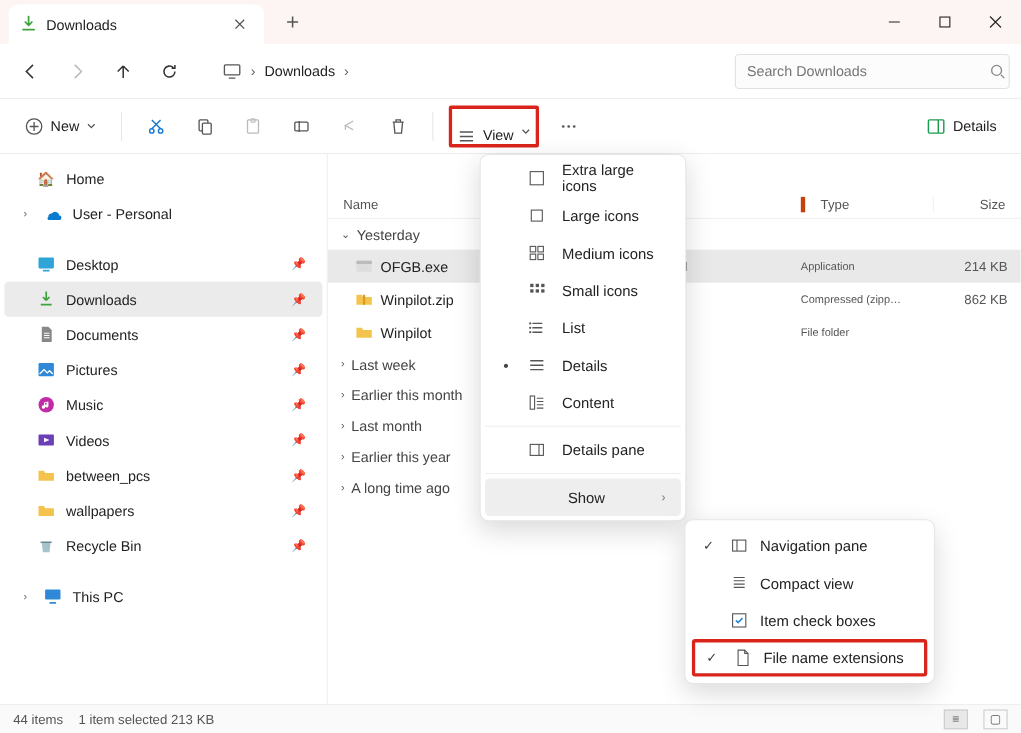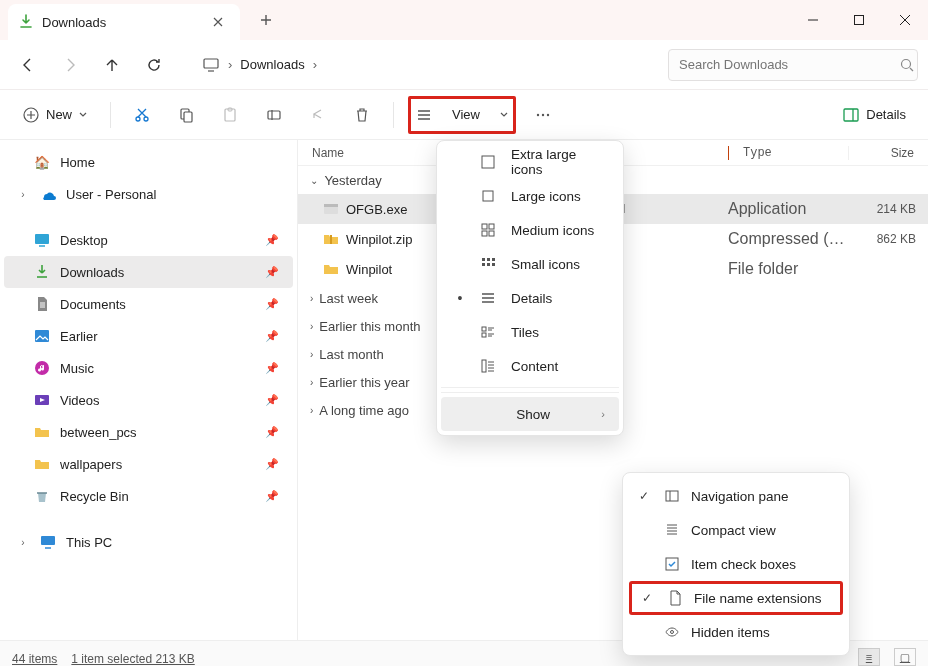--- a/index.html
+++ b/index.html
@@ -21,70 +21,70 @@
 .navbtn.disabled { color: #bbb; }
 .breadcrumb { display: flex; align-items: center; margin-left: 6px; }
 .breadcrumb .sep { margin: 0 8px; color: #666; }
 .searchbox { margin-left: auto; width: 250px; height: 32px; border: 1px solid #e2e0e0; border-radius: 4px; display: flex; align-items: center; padding: 0 10px; color: #888; background: #fcfcfc; gap: 44px; }
 .searchbox input { border: none; outline: none; flex: 1; font-size: 13px; color: #555; background: transparent; }
 
 
 .toolbar { height: 50px; background: #fff; display: flex; align-items: center; padding: 0 14px; gap: 10px; border-bottom: 1px solid #eee; }
 .tbtn { height: 34px; padding: 0 8px; display: flex; align-items: center; gap: 6px; border-radius: 4px; }
 .tdiv { width: 1px; height: 26px; background: #e6e6e6; margin: 0 4px; }
-.view-hl { border: 3px solid #d9241b; border-radius: 2px; padding: 16px 4px; display: flex; align-items: center; gap: 19px; height: 38px; }
+.view-hl { border: 3px solid #d9241b; border-radius: 2px; padding: 16px 4px; display: flex; align-items: flex-start; gap: 6px; height: 38px; }
 .tbtn.disabled { color: #bbb; }
 .toolbar .spacer { flex: 1; }
 
 
 .body-area { display: flex; height: calc(100% - 40px - 50px - 50px - 26px); background: #fff; }
 .sidebar { width: 298px; border-right: 1px solid #eee; overflow-y: auto; padding: 6px 4px; }
 .side-item { display: flex; align-items: center; height: 32px; padding: 0 14px 0 30px; border-radius: 4px; gap: 10px; }
 .side-item.sel { background: #ecebeb; }
 .side-item .pin { margin-left: auto; color: #999; font-size: 11px; }
 .side-item.has-chev { padding-left: 12px; }
 .side-item .chev { width: 14px; color: #666; font-size: 10px; text-align: center; }
 .side-sep { height: 14px; }
 
-.content { flex: 1; position: relative; overflow: hidden; }
+.content { flex: 1; position: relative; overflow: hidden; margin-top: 33px; }
 .columns { display: flex; height: 26px; align-items: center; border-bottom: 1px solid #f0f0f0; color: #555; font-size: 12px; }
 .columns > div { padding: 0 14px; }
 .col-name { flex: 1; }
 .col-date { width: 170px; border-left: 1px solid #f0f0f0; padding-left: 10px; position: relative; }
-.col-type { width: 120px; border-left: 1px solid #c2410c; font-family: Liberation Mono, monospace; }
+.col-type { width: 120px; border-left: 4px solid #c2410c; }
 .col-size { width: 80px; border-left: 1px solid #f0f0f0; text-align: right; }
 
 .file-list { position: relative; }
 .group-header { display: flex; align-items: center; height: 28px; padding-left: 12px; color: #444; gap: 6px; }
 .group-header .gch { font-size: 10px; color: #555; }
 .row { display: flex; align-items: center; height: 30px; padding-left: 22px; }
 .row.sel { background: #e9e9e9; }
 .row .ico { width: 22px; display: flex; justify-content: center; }
 .row .name-cell { flex: 1; padding-left: 4px; }
 .row .date-cell { width: 170px; font-size: 12px; color: #555; }
-.row .type-cell { width: 120px; font-size: 16px; color: #555; overflow: hidden; text-overflow: ellipsis; white-space: nowrap; }
+.row .type-cell { width: 120px; font-size: 10px; color: #555; overflow: hidden; text-overflow: ellipsis; white-space: nowrap; }
 .row .size-cell { width: 80px; text-align: right; font-size: 12px; color: #555; padding-right: 12px; }
 
 
 .menu { position: absolute; background: #fff; border: 1px solid #e5e5e5; border-radius: 8px; box-shadow: 0 8px 24px rgba(0,0,0,.15); padding: 4px; }
 .menu-view { left: 436px; top: 140px; width: 188px; z-index: 20; }
 .menu-item { display: flex; align-items: center; height: 34px; padding: 0 14px; gap: 14px; border-radius: 4px; font-size: 13.5px; }
 .menu-item.hover { background: #eee; }
 .menu-sep { height: 1px; background: #eee; margin: 4px 0; }
 .menu-item .mbullet { width: 10px; text-align: center; color: #444; font-size: 14px; }
 .menu-item .mico { width: 18px; display: flex; justify-content: center; color: #555; }
 .menu-item .mlabel { flex: 1; }
 .menu-item .mchev { color: #777; font-size: 11px; }
 .menu-show { left: 622px; top: 472px; width: 228px; z-index: 21; padding: 6px; }
 .menu-show .menu-item { padding: 0 10px; gap: 10px; }
 .menu-show .mcheck { width: 14px; color: #444; font-size: 12px; }
 .show-hl { border: 3px solid #d9241b; border-radius: 3px; }
 
 
-.statusbar { height: 26px; background: #fafafa; border-top: 1px solid #eee; display: flex; align-items: flex-end; padding: 0 12px; font-size: 12px; color: #555; gap: 14px; text-decoration: underline; }
+.statusbar { height: 26px; background: #fafafa; border-top: 1px solid #eee; display: flex; align-items: center; padding: 0 12px; font-size: 12px; color: #555; gap: 14px; }
 .statusbar .spacer { flex: 1; }
 .statusbar .vb { width: 22px; height: 18px; border: 1px solid #ccc; display: flex; align-items: center; justify-content: center; font-size: 11px; }
 
 
 svg { display: block; }
 .ic16 { width: 16px; height: 16px; }
 .ic18 { width: 18px; height: 18px; }
 </style>
 </head>
 <body>
@@ -292,21 +292,21 @@
         <span>Documents</span>
         <span class="pin">📌</span>
       </div>
     <div class="side-item">
         <span>
           <svg class="ic16" viewBox="0 0 16 16">
             <rect x="1" y="2" width="14" height="12" rx="1" fill="#2f89d6"></rect>
             <path d="M2 12l4-4 3 3 2-2 3 3" stroke="#fff" fill="none" stroke-width="1.2"></path>
           </svg>
         </span>
-        <span>Earlier</span>
+        <span>Pictures</span>
         <span class="pin">📌</span>
       </div>
     <div class="side-item">
         <span>
           <svg class="ic16" viewBox="0 0 16 16">
             <circle cx="8" cy="8" r="7" fill="#c22ba8"></circle>
             <path d="M7 5v5a1.5 1.5 0 11-1-1.4V6l4-1v4a1.5 1.5 0 11-1-1.4" fill="#fff"></path>
           </svg>
         </span>
         <span>Music</span>
@@ -473,51 +473,61 @@
           <rect x="7" y="2" width="3" height="3" fill="#555"></rect>
           <rect x="12" y="2" width="3" height="3" fill="#555"></rect>
           <rect x="2" y="7" width="3" height="3" fill="#555"></rect>
           <rect x="7" y="7" width="3" height="3" fill="#555"></rect>
           <rect x="12" y="7" width="3" height="3" fill="#555"></rect>
         </svg>
       </span>
       <span class="mlabel">Small icons</span>
     </div>
   <div class="menu-item">
+      <span class="mbullet"></span>
+      <span class="mico">
+        <svg class="ic16" viewBox="0 0 16 16">
+          <path d="M4 4h9M4 8h9M4 12h9" stroke="#555" stroke-width="1.3"></path>
+          <circle cx="2" cy="4" r="1" fill="#555"></circle>
+          <circle cx="2" cy="8" r="1" fill="#555"></circle>
+          <circle cx="2" cy="12" r="1" fill="#555"></circle>
+        </svg>
+      </span>
+      <span class="mlabel">List</span>
+    </div>
+  <div class="menu-item">
       <span class="mbullet">•</span>
       <span class="mico">
         <svg class="ic16" viewBox="0 0 16 16">
           <path d="M2 4h12M2 8h12M2 12h12" stroke="#555" stroke-width="1.3"></path>
         </svg>
       </span>
       <span class="mlabel">Details</span>
-    </div>
-  <div class="menu-item">
-      <span class="mbullet"></span>
-      <span class="mico">
-        <svg class="ic16" viewBox="0 0 16 16">
-          <rect x="2" y="3" width="4" height="4" stroke="#555" fill="none"></rect>
-          <path d="M8 4h6M8 6h4" stroke="#555"></path>
-          <rect x="2" y="9" width="4" height="4" stroke="#555" fill="none"></rect>
-          <path d="M8 10h6M8 12h4" stroke="#555"></path>
-        </svg>
-      </span>
-      <span class="mlabel">Tiles</span>
     </div>
   <div class="menu-item">
       <span class="mbullet"></span>
       <span class="mico">
         <svg class="ic16" viewBox="0 0 16 16">
           <rect x="2" y="2" width="4" height="12" stroke="#555" fill="none"></rect>
           <path d="M8 4h6M8 7h6M8 10h6M8 13h6" stroke="#555"></path>
         </svg>
       </span>
       <span class="mlabel">Content</span>
     </div>
   <div class="menu-sep"></div>
+  <div class="menu-item">
+      <span class="mbullet"></span>
+      <span class="mico">
+        <svg class="ic16" viewBox="0 0 16 16">
+          <rect x="2" y="3" width="12" height="10" stroke="#555" fill="none"></rect>
+          <path d="M10 3v10" stroke="#555"></path>
+        </svg>
+      </span>
+      <span class="mlabel">Details pane</span>
+    </div>
   <div class="menu-sep"></div>
   <div class="menu-item hover">
       <span class="mbullet"></span>
       <span class="mlabel" style="text-align:center">Show</span>
       <span class="mchev">›</span>
     </div>
 </div>
 
 <div class="menu menu-show">
   <div class="menu-item">
@@ -551,30 +561,20 @@
     </div>
   <div class="menu-item show-hl">
       <span class="mcheck">✓</span>
       <span class="mico">
         <svg class="ic16" viewBox="0 0 16 16">
           <path d="M4 1h6l3 3v11H4z" stroke="#555" fill="none"></path>
           <path d="M10 1v3h3" stroke="#555" fill="none"></path>
         </svg>
       </span>
       <span class="mlabel">File name extensions</span>
-    </div>
-  <div class="menu-item">
-      <span class="mcheck"></span>
-      <span class="mico">
-        <svg class="ic16" viewBox="0 0 16 16">
-          <path d="M2 8s2-4 6-4 6 4 6 4-2 4-6 4-6-4-6-4z" stroke="#555" fill="none"></path>
-          <circle cx="8" cy="8" r="1.5" stroke="#555" fill="none"></circle>
-        </svg>
-      </span>
-      <span class="mlabel">Hidden items</span>
     </div>
 </div>
 
 <div class="statusbar">
   <span>44 items</span>
   <span>1 item selected  213 KB</span>
   <div class="spacer"></div>
   <div class="vb" style="background:#e8e8e8">≡</div>
   <div class="vb">▢</div>
 </div>

